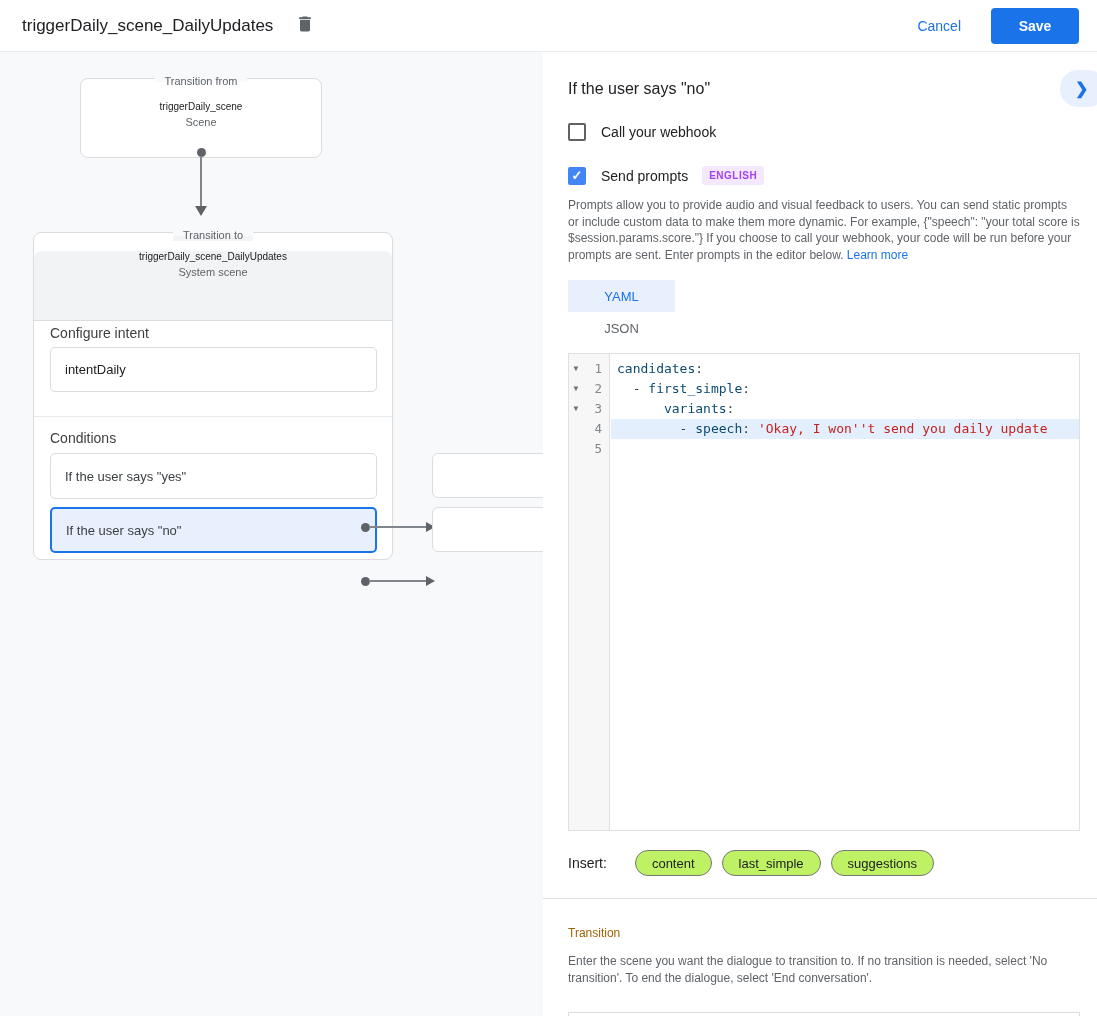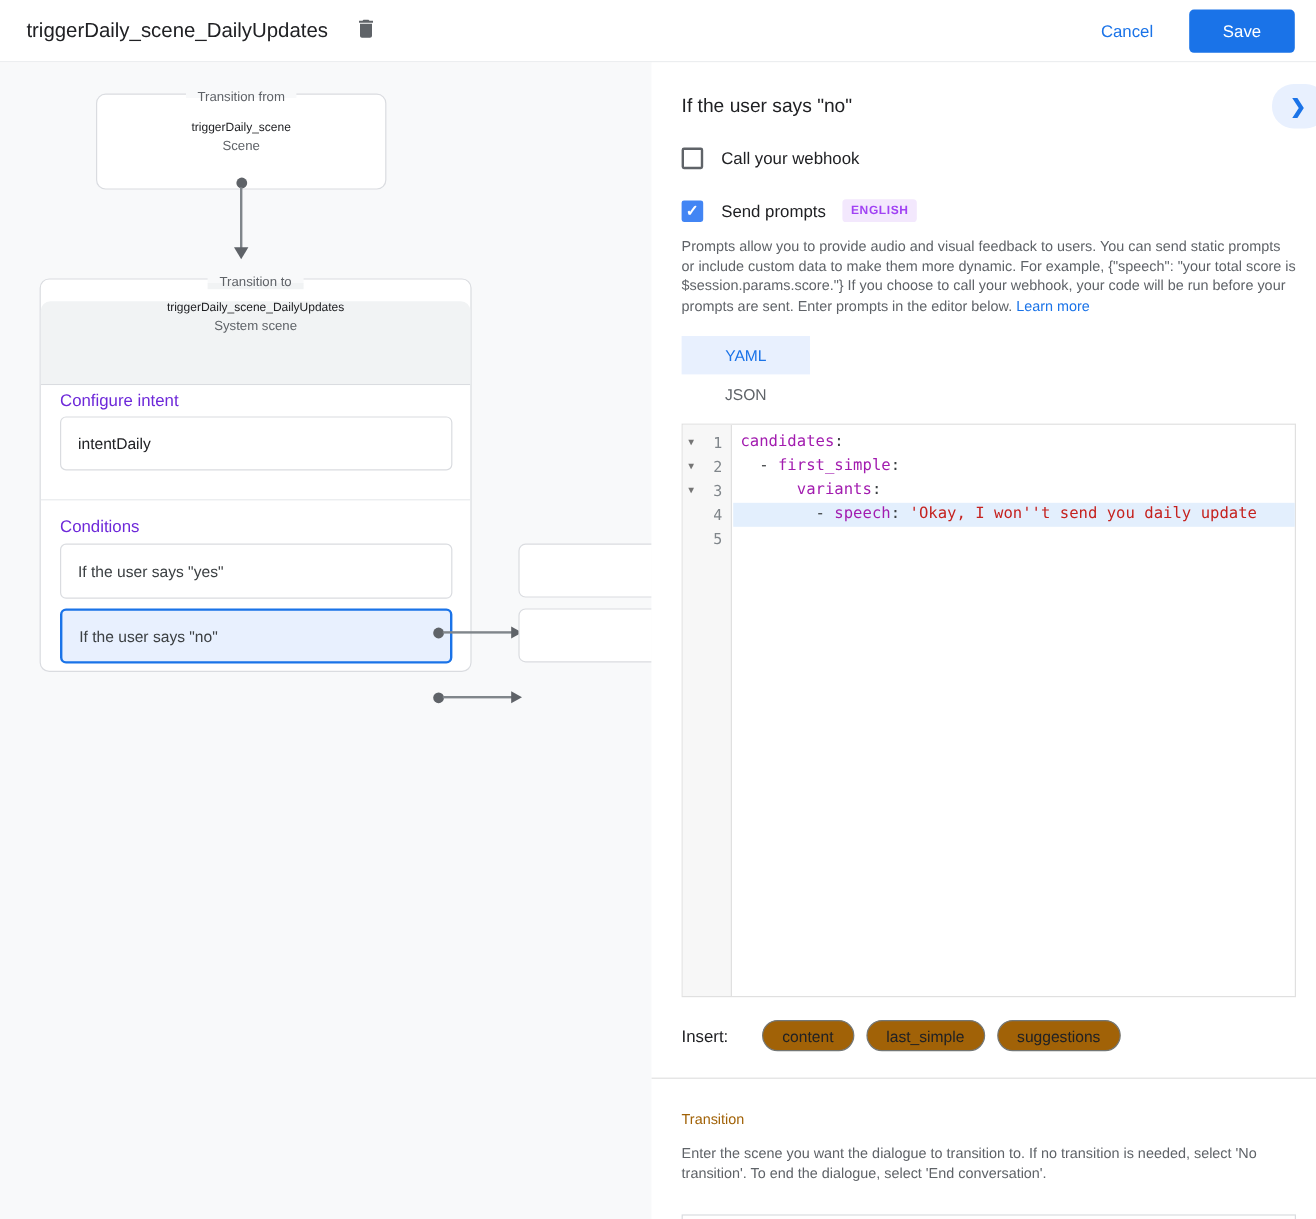--- a/index.html
+++ b/index.html
@@ -9,42 +9,42 @@
   
   .topbar { height:52px; display:flex; align-items:center; padding:0 18px 0 22px;
     border-bottom:1px solid #e8eaed; background:#fff; }
   .topbar-title { font-size:17px; font-weight:500; color:#202124; }
   .trash-btn { margin-left:18px; width:28px; height:28px; border:none; background:none;
     cursor:pointer; display:flex; align-items:center; justify-content:center; }
   .topbar-spacer { flex:1; }
   .cancel-btn { border:none; background:none; color:#1a73e8; font-size:14px; font-weight:500;
     margin-right:30px; cursor:pointer; font-family:inherit; }
   .save-btn { background:#1a73e8; color:#fff; border:none; border-radius:4px; width:88px;
-    height:36px; font-size:14px; font-weight:400; cursor:pointer; font-family:inherit; }
+    height:36px; font-size:14px; font-weight:700; cursor:pointer; font-family:inherit; }
 
   
   .main { display:flex; height:964px; }
   .canvas { position:relative; width:543px; background:#f8f9fa; overflow:hidden; flex:none; }
   .panel { position:relative; width:554px; background:#fff; padding:0 17px 0 25px; flex:none; }
 
   
   .node { position:absolute; background:#fff; border:1px solid #dadce0; border-radius:8px; }
   .legend { position:absolute; top:-8px; left:0; right:0; text-align:center; pointer-events:none; }
   .legend span { font-size:11px; color:#5f6368; padding:0 10px; display:inline-block; }
   .from-node { left:80px; top:26px; width:242px; height:80px; text-align:center; }
   .from-node .legend span { background:linear-gradient(to bottom,#f8f9fa 55%,#ffffff 55%); }
   .node-title { font-size:10px; color:#202124; margin-top:22px; }
   .node-sub { font-size:11px; color:#5f6368; margin-top:4px; }
 
   .to-node { left:33px; top:180px; width:360px; height:328px; }
   .to-node .legend span { background:linear-gradient(to bottom,#f8f9fa 55%,#f1f3f4 55%); }
   .to-header { height:70px; background:#f1f3f4; border-bottom:1px solid #dadce0;
     border-radius:8px 8px 0 0; text-align:center; }
   .to-header .node-title { margin-top:18px; }
-  .section-label { position:absolute; left:16px; font-size:14px; color:#6d28d9; }
+  .section-label { position:absolute; left:16px; font-size:14px; color:#404040; }
   .intent-input { position:absolute; left:16px; top:114px; width:327px; height:45px;
     border:1px solid #dadce0; border-radius:5px; background:#fff; font-size:13px; color:#202124;
     padding:0 14px; font-family:inherit; }
   .to-divider { position:absolute; left:0; top:183px; width:100%; height:1px; background:#e8eaed; }
   .cond-list { position:absolute; left:16px; top:220px; width:327px; }
   .cond { height:46px; border:1px solid #dadce0; border-radius:5px; background:#fff;
     display:flex; align-items:center; padding:0 14px; font-size:13px; color:#3c4043;
     margin-bottom:8px; cursor:pointer; }
   .cond.sel { background:#e8f0fe; border:2px solid #1a73e8; }
 
@@ -86,27 +86,27 @@
   .gutter-bg { position:absolute; left:0; top:0; bottom:0; width:41px; background:#f7f7f7;
     border-right:1px solid #e0e0e0; }
   .code-lines { position:relative; margin-left:42px; padding-top:5px; }
   .code-line { position:relative; height:20px; line-height:20px; white-space:pre; color:#3c4043; }
   .code-line.hl { background:#e3effd; }
   .code-line .fold { position:absolute; left:-41px; width:12px; text-align:center;
     color:#757575; font-size:8px; cursor:pointer; }
   .code-line .lnum { position:absolute; left:-27px; width:18px; text-align:right;
     color:#80868b; font-size:12.5px; }
   .code-line .ltext { padding-left:6px; }
-  .seg-key { color:#a21caf; }
+  .seg-key { color:#0c4a6e; }
   .seg-str { color:#c5221f; }
   .seg-plain { color:#3c4043; }
 
   .insert-row { display:flex; align-items:center; margin-top:19px; }
   .insert-label { font-size:14px; color:#202124; margin-right:28px; }
-  .chip { border:1px solid #747775; border-radius:14px; background:#a16207; height:26px;
+  .chip { border:1px solid #747775; border-radius:14px; background:#bef264; height:26px;
     padding:0 16px; font-size:13px; color:#202124; margin-right:10px; cursor:pointer;
     display:flex; align-items:center; font-family:inherit; }
 
   .panel-divider { height:1px; background:#e0e0e0; margin:22px -17px 0 -25px; }
   .transition-title { margin-top:27px; font-size:12px; color:#a16207; }
   .transition-desc { margin-top:13px; width:512px; font-size:12px; line-height:16.5px; color:#5f6368; }
   .dropdown { margin-top:26px; width:512px; height:38px; border:1px solid #dadce0;
     background:#fff; display:flex; align-items:center; padding:0 14px; cursor:pointer; }
   .dropdown-value { flex:1; font-size:14px; color:#202124; }
   .dropdown-caret { width:0; height:0; border-left:5px solid transparent;

